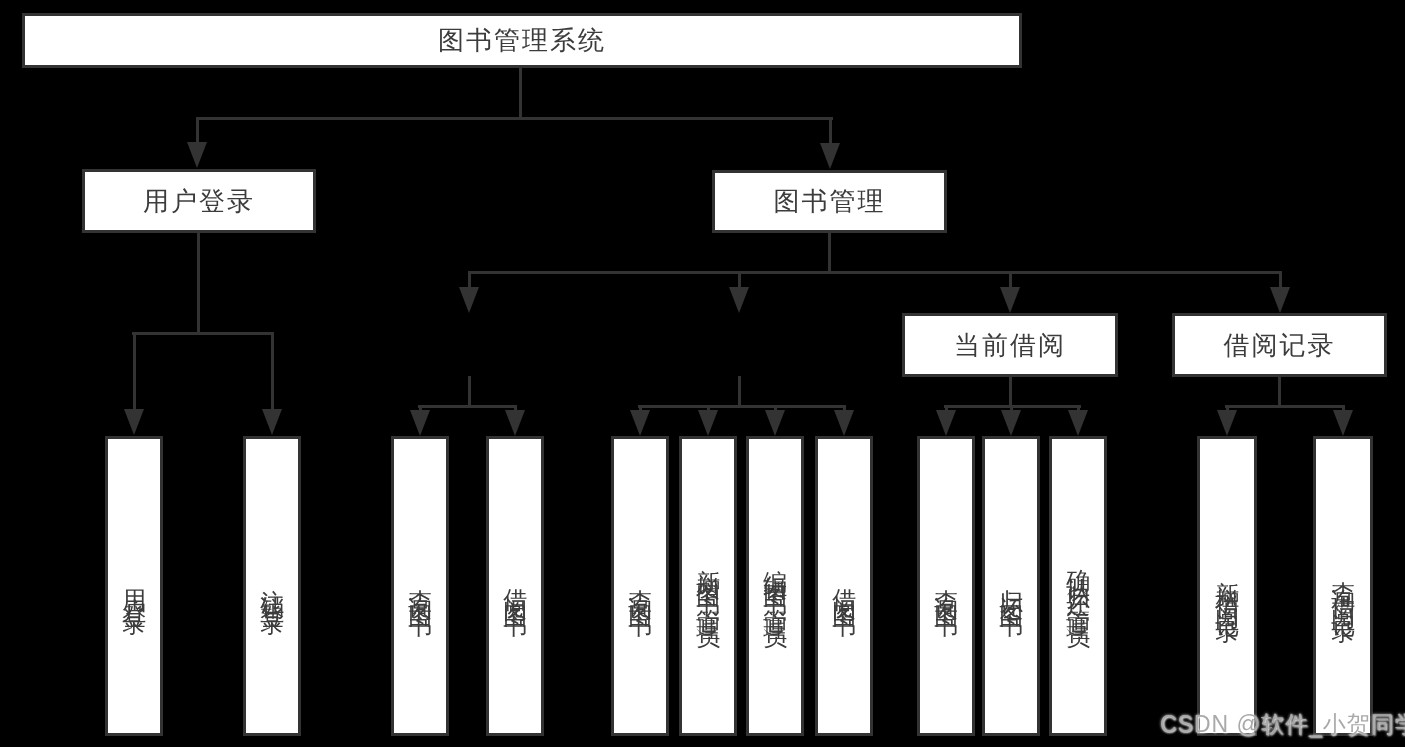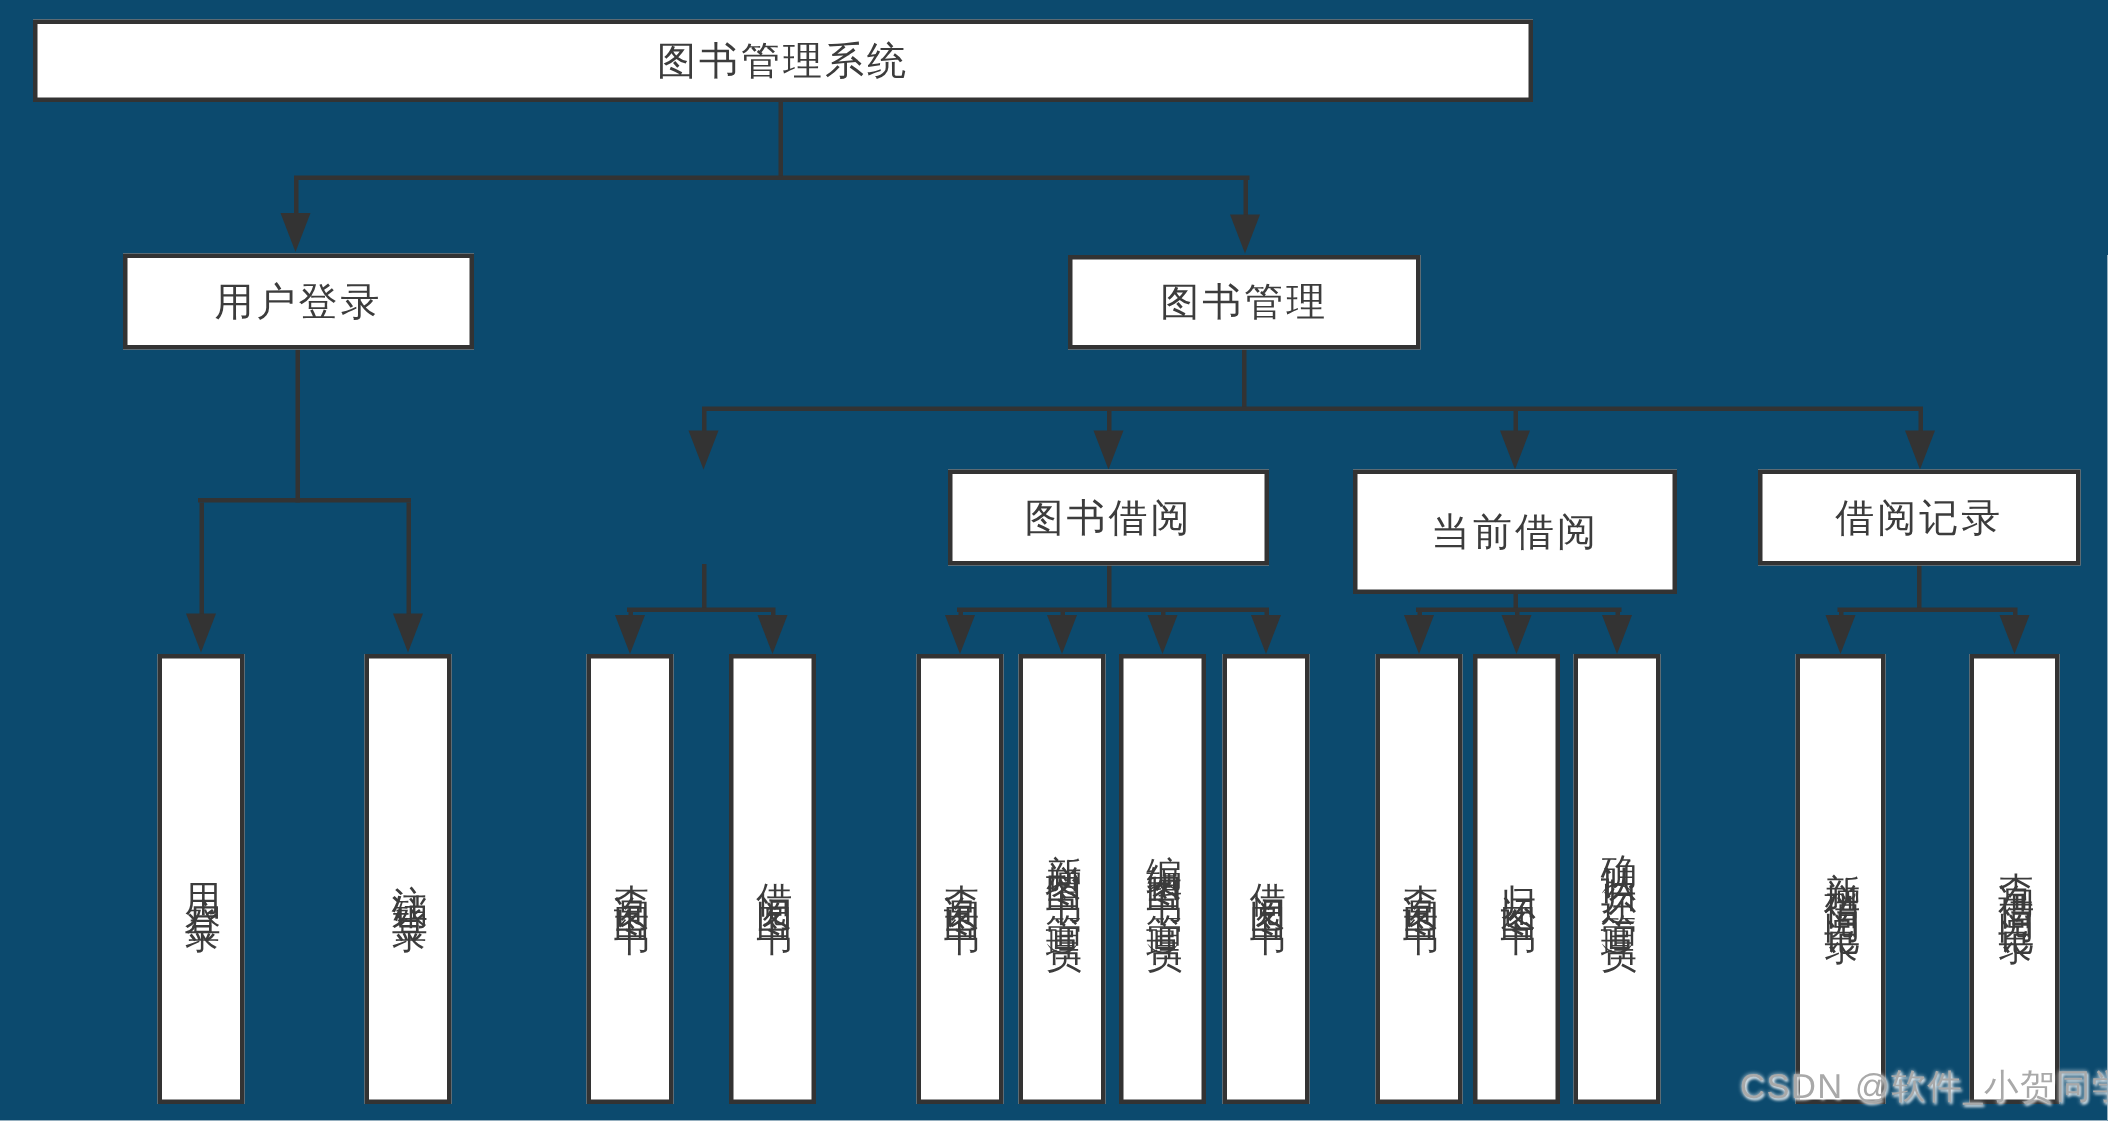--- a/index.html
+++ b/index.html
@@ -1,20 +1,20 @@
 <!DOCTYPE html>
 <html><head>
 <meta charset="utf-8">
 <style>
   html, body { margin: 0; padding: 0; background: #ffffff; }
   .canvas {
     position: relative;
     width: 1405px;
     height: 747px;
-    background: #0c4a6e;
+    background: #000000;
     overflow: hidden;
     font-family: "Liberation Sans", "DejaVu Sans", sans-serif;
   }
   
   .node {
     position: absolute;
     box-sizing: border-box;
     border: 3px solid #333333;
     background: #ffffff;
     display: flex;
@@ -128,24 +128,21 @@
     <span>图书管理系统</span>
   </div>
 
   <div class="node" style="left:82px;top:169px;width:234px;height:64px">
     <span>用户登录</span>
   </div>
   <div class="node" style="left:712px;top:170px;width:235px;height:63px">
     <span>图书管理</span>
   </div>
 
-  <div class="node" style="left:632px;top:313px;width:214px;height:64px">
-    <span>图书借阅</span>
-  </div>
-  <div class="node" style="left:902px;top:313px;width:216px;height:83px">
+  <div class="node" style="left:902px;top:313px;width:216px;height:64px">
     <span>当前借阅</span>
   </div>
   <div class="node" style="left:1172px;top:313px;width:215px;height:64px">
     <span>借阅记录</span>
   </div>
 
   <div class="vnode" style="left:105px;top:436px;width:58px;height:300px">
     <span class="vlabel">用户登录</span>
   </div>
   <div class="vnode" style="left:243px;top:436px;width:58px;height:300px">

